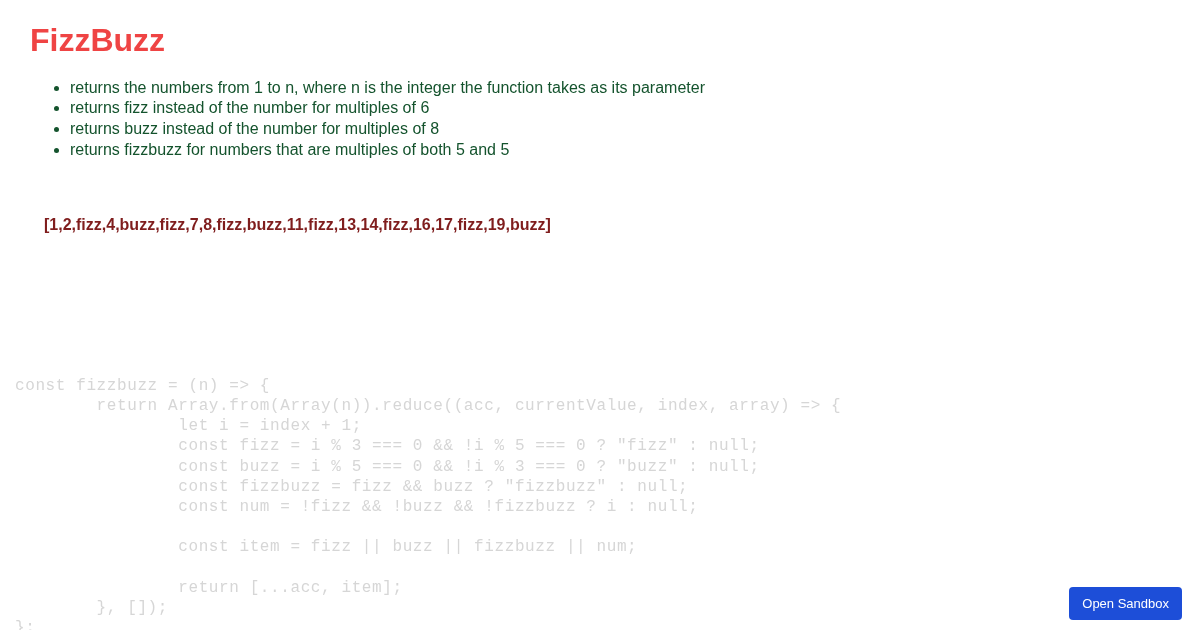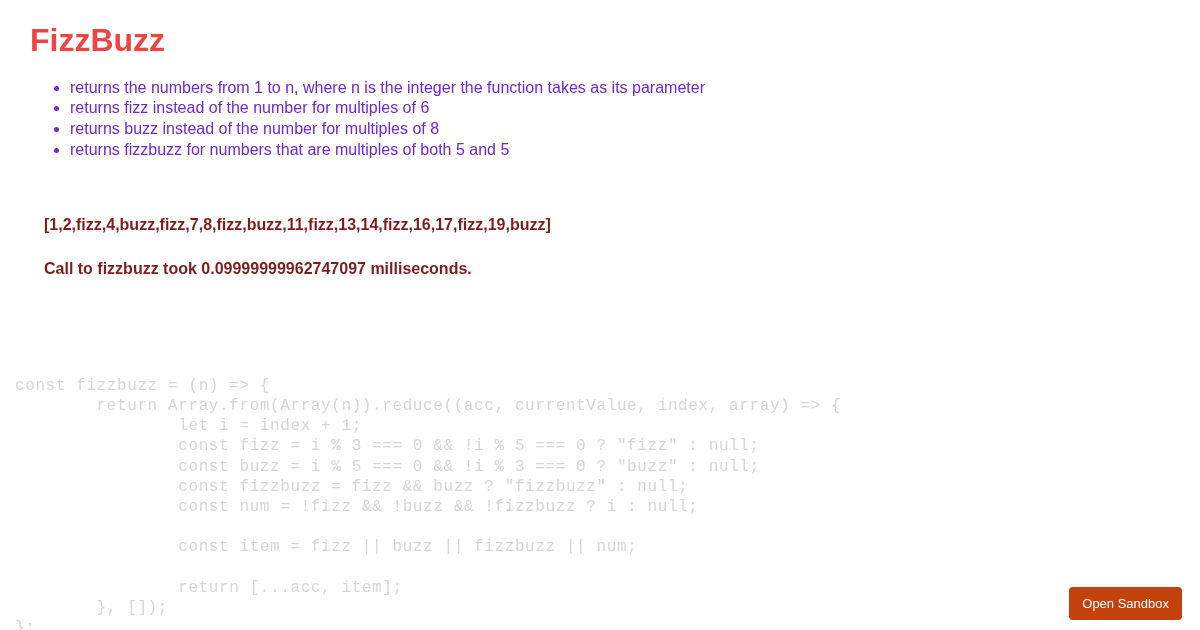--- a/index.html
+++ b/index.html
@@ -22,21 +22,21 @@
       margin: 22px 0 18px 0;
       color: #ef4444;
     }
     ul.rules {
       margin: 0 0 0 8px;
       padding-left: 32px;
     }
     ul.rules li {
       font-size: 16px;
       line-height: 1.22;
-      color: #6d28d9;
+      color: #14532d;
       padding: 0.6px 0;
     }
     .output-block {
       margin-top: 56px;
       padding-left: 14px;
     }
     .output-line {
       font-size: 16px;
       font-weight: 700;
       color: #7f1d1d;
@@ -51,21 +51,21 @@
       font-size: 16px;
       letter-spacing: 0.6px;
       line-height: 1.26;
       color: #d6d6d6;
       white-space: pre;
     }
     .open-sandbox {
       position: absolute;
       right: 18px;
       bottom: 10px;
-      background: #c2410c;
+      background: #1d4ed8;
       color: #ffffff;
       font-size: 13px;
       padding: 9px 13px;
       border-radius: 4px;
       border: none;
       cursor: pointer;
       font-family: Arial, Helvetica, sans-serif;
     }
   </style>
 </head>
@@ -76,21 +76,20 @@
 
   <ul class="rules">
     <li>returns the numbers from 1 to n, where n is the integer the function takes as its parameter</li>
     <li>returns fizz instead of the number for multiples of 6</li>
     <li>returns buzz instead of the number for multiples of 8</li>
     <li>returns fizzbuzz for numbers that are multiples of both 5 and 5</li>
   </ul>
 
   <div class="output-block">
     <div class="output-line">[1,2,fizz,4,buzz,fizz,7,8,fizz,buzz,11,fizz,13,14,fizz,16,17,fizz,19,buzz]</div>
-    <div class="output-line">Call to fizzbuzz took 0.09999999962747097 milliseconds.</div>
   </div>
 </div>
 
 <div class="code-block">const fizzbuzz = (n) =&gt; {
         return Array.from(Array(n)).reduce((acc, currentValue, index, array) =&gt; {
                 let i = index + 1;
                 const fizz = i % 3 === 0 &amp;&amp; !i % 5 === 0 ? "fizz" : null;
                 const buzz = i % 5 === 0 &amp;&amp; !i % 3 === 0 ? "buzz" : null;
                 const fizzbuzz = fizz &amp;&amp; buzz ? "fizzbuzz" : null;
                 const num = !fizz &amp;&amp; !buzz &amp;&amp; !fizzbuzz ? i : null;

